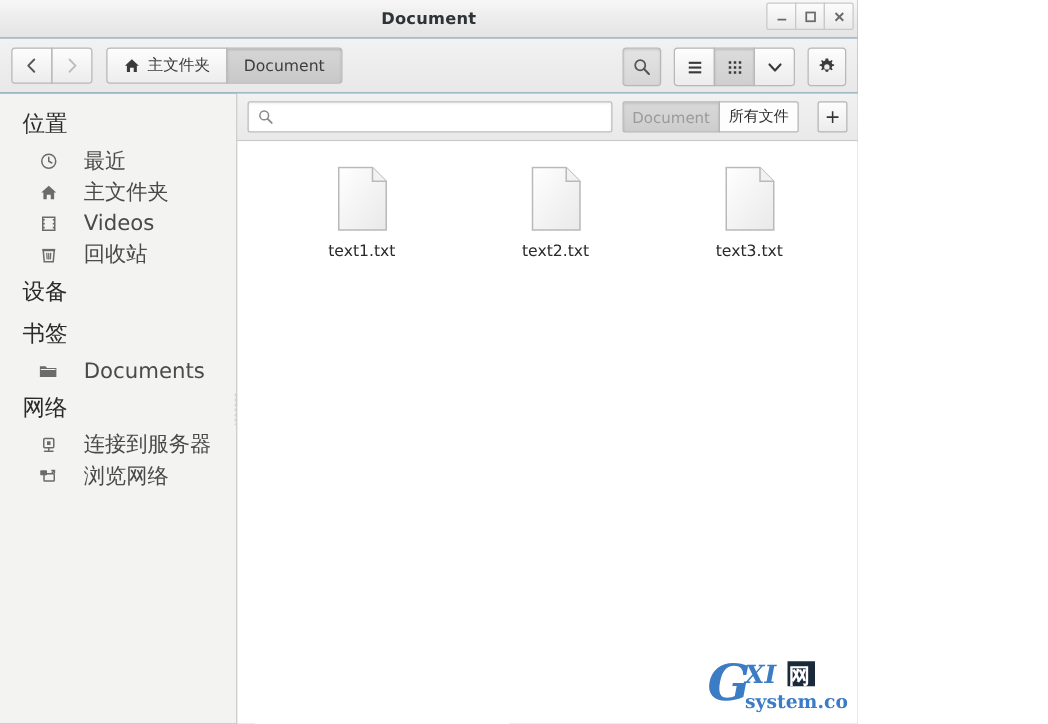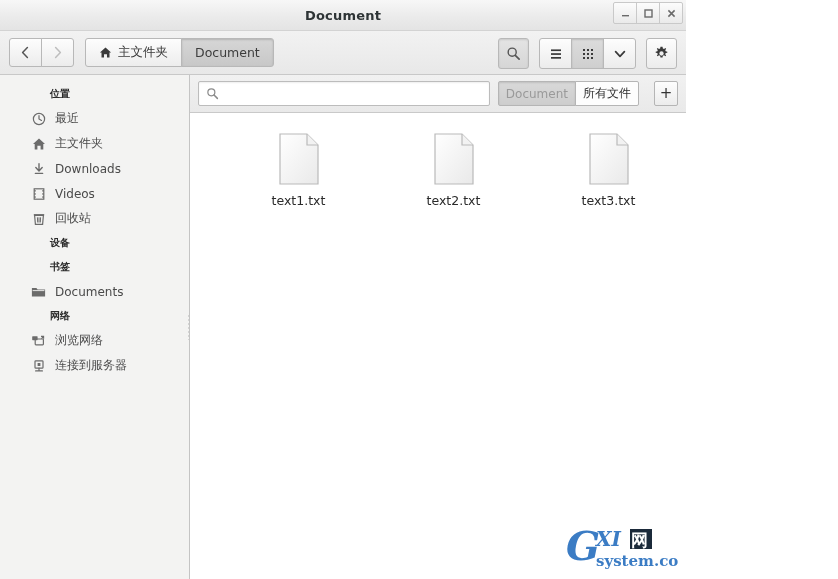--- a/index.html
+++ b/index.html
@@ -103,28 +103,27 @@
   
   .sidebar {
     width: 190px; flex: 0 0 190px;
     background: #f3f3f2;
     border-right: 1px solid #c4c4c4;
     padding-top: 7px;
     overflow: hidden;
     position: relative;
   }
   .sb-head {
-    font-size: 10px; font-weight: bold; color: #2b2b2b;
+    font-size: 18px; font-weight: normal; color: #2b2b2b;
     padding: 5px 0 5px 18px;
-    margin-left: 32px;
   }
   .sb-item {
-    display: flex; align-items: center; gap: 9px;
+    display: flex; align-items: center; gap: 21px;
     padding: 3px 0 3px 31px;
-    color: #4a4a4a; font-size: 12px;
+    color: #4a4a4a; font-size: 17px;
     height: 25px;
     cursor: default;
   }
   .sb-icon {
     width: 15px; height: 15px;
     display: inline-flex; align-items: center; justify-content: center;
     flex: 0 0 15px;
     color: #6b6b6b;
   }
   .sb-label { white-space: nowrap; }
@@ -199,21 +198,21 @@
     margin-left: 7px;
     cursor: default;
   }
 
   
   .filearea {
     flex: 1 1 auto; position: relative; overflow: hidden;
     background: #ffffff;
     padding: 14px 0 0 22px;
   }
-  .filegrid { display: flex; flex-wrap: wrap; justify-content: flex-end; }
+  .filegrid { display: flex; flex-wrap: wrap; }
   .fileitem {
     width: 155px;
     display: flex; flex-direction: column; align-items: center;
     padding-top: 6px;
     cursor: default;
   }
   .docicon { width: 42px; height: 52px; position: relative; }
   .filename {
     margin-top: 8px;
     font-size: 12.5px; color: #2a2a2a;
@@ -347,29 +346,20 @@
         <span class="sb-icon">
           <svg width="14" height="14" viewBox="0 0 14 14">
               <path d="M7 1.6 L13 7 L11.3 7 L11.3 12.4 L8.6 12.4 L8.6 8.8 L5.4 8.8 L5.4 12.4 L2.7 12.4 L2.7 7 L1 7 Z" fill="#6b6b6b"></path>
             </svg>
         </span>
         <span class="sb-label">主文件夹</span>
       </div>
       <div class="sb-item">
         <span class="sb-icon">
           <svg width="14" height="14" viewBox="0 0 14 14">
-              <path d="M7 1.8 L7 8.6 M3.8 5.6 L7 8.9 L10.2 5.6" stroke="#6b6b6b" stroke-width="1.4" fill="none" stroke-linecap="round" stroke-linejoin="round"></path>
-              <path d="M3.4 11.4 L10.6 11.4" stroke="#6b6b6b" stroke-width="1.4" stroke-linecap="round"></path>
-            </svg>
-        </span>
-        <span class="sb-label">Downloads</span>
-      </div>
-      <div class="sb-item">
-        <span class="sb-icon">
-          <svg width="14" height="14" viewBox="0 0 14 14">
               <rect x="2.2" y="1.8" width="9.6" height="10.4" fill="none" stroke="#6b6b6b" stroke-width="1.2"></rect>
               <g fill="#6b6b6b">
                 <rect x="2.2" y="3.2" width="1.6" height="1.3"></rect>
                 <rect x="2.2" y="6.3" width="1.6" height="1.3"></rect>
                 <rect x="2.2" y="9.4" width="1.6" height="1.3"></rect>
                 <rect x="10.2" y="3.2" width="1.6" height="1.3"></rect>
                 <rect x="10.2" y="6.3" width="1.6" height="1.3"></rect>
                 <rect x="10.2" y="9.4" width="1.6" height="1.3"></rect>
               </g>
             </svg>
@@ -396,37 +386,37 @@
               <path d="M0.9 3 L5.4 3 L6.6 4.4 L14.1 4.4 L14.1 11.6 L0.9 11.6 Z" fill="#6b6b6b"></path>
               <path d="M1.6 5.6 L13.4 5.6" stroke="#f3f3f2" stroke-width="0.9"></path>
             </svg>
         </span>
         <span class="sb-label">Documents</span>
       </div>
 
       <div class="sb-head">网络</div>
       <div class="sb-item">
         <span class="sb-icon">
+          <svg width="14" height="14" viewBox="0 0 14 14">
+              <rect x="3" y="1.8" width="8" height="7.4" rx="0.8" fill="none" stroke="#6b6b6b" stroke-width="1.2"></rect>
+              <rect x="5.6" y="4" width="2.8" height="3" fill="#6b6b6b"></rect>
+              <path d="M7 9.2 L7 11.2 M3.6 11.9 L10.4 11.9" stroke="#6b6b6b" stroke-width="1.2" stroke-linecap="round"></path>
+            </svg>
+        </span>
+        <span class="sb-label">连接到服务器</span>
+      </div>
+      <div class="sb-item">
+        <span class="sb-icon">
           <svg width="15" height="14" viewBox="0 0 15 14">
               <rect x="4.2" y="5" width="8.2" height="5.8" rx="0.7" fill="none" stroke="#6b6b6b" stroke-width="1.2"></rect>
               <rect x="1.2" y="2.2" width="5.4" height="4" rx="0.6" fill="#6b6b6b"></rect>
               <path d="M10 2.4 L12.6 2.4 L12.6 4.8 M12.6 2.4 L10.4 4.6" stroke="#6b6b6b" stroke-width="1.1" fill="none"></path>
             </svg>
         </span>
         <span class="sb-label">浏览网络</span>
-      </div>
-      <div class="sb-item">
-        <span class="sb-icon">
-          <svg width="14" height="14" viewBox="0 0 14 14">
-              <rect x="3" y="1.8" width="8" height="7.4" rx="0.8" fill="none" stroke="#6b6b6b" stroke-width="1.2"></rect>
-              <rect x="5.6" y="4" width="2.8" height="3" fill="#6b6b6b"></rect>
-              <path d="M7 9.2 L7 11.2 M3.6 11.9 L10.4 11.9" stroke="#6b6b6b" stroke-width="1.2" stroke-linecap="round"></path>
-            </svg>
-        </span>
-        <span class="sb-label">连接到服务器</span>
       </div>
 
       <div class="splitter">
         <div class="grip"></div>
       </div>
     </div>
 
     <div class="content">
 
       <div class="searchbar">

